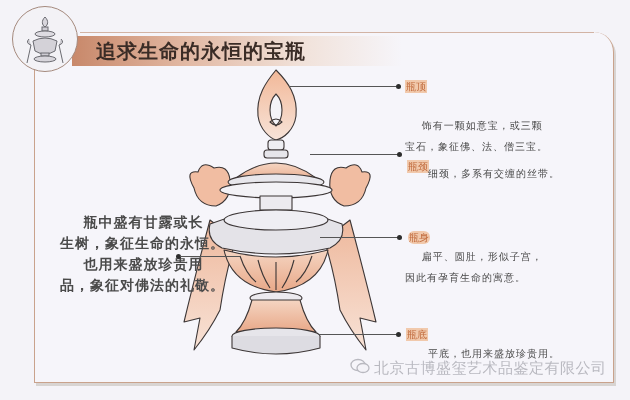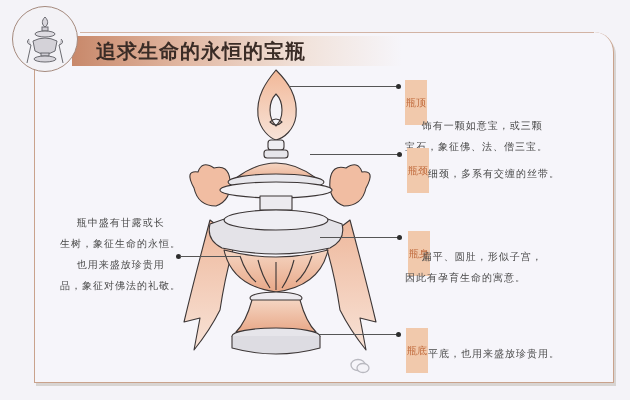--- a/index.html
+++ b/index.html
@@ -28,21 +28,21 @@
     font-family: "DejaVu Sans", "Liberation Sans", sans-serif;
     font-weight: bold; font-size: 20px; color: #3a2c26; letter-spacing: 1px;
   }
   .emblem {
     position: absolute; left: 12px; top: 6px; width: 64px; height: 64px;
     border-radius: 50%; border: 1px solid #a58a7e; background: #f3f2f6;
     overflow: hidden;
   }
   .label {
     position: absolute; font-size: 10px; color: #c06a3c;
-    background: #f1c9ac; padding: 16px 1px; line-height: 13px;
+    background: #f1c9ac; padding: 0 1px; line-height: 13px;
     font-family: "DejaVu Sans", "Liberation Sans", sans-serif;
   }
   .desc {
     position: absolute; font-size: 10px; color: #4a4a4a; line-height: 21px;
     letter-spacing: 1px; white-space: pre;
   }
   .leader { position: absolute; height: 1px; background: #555; }
   .dot {
     position: absolute; width: 5px; height: 5px; border-radius: 50%; background: #2d2d2d;
   }
@@ -120,49 +120,49 @@
       <path d="M60 196 Q66 214 76 222 M78 200 Q82 216 90 228 M96 202 L96 230 M114 200 Q110 216 102 228 M132 196 Q126 214 116 222" fill="none"></path>
 
       <ellipse cx="96" cy="238" rx="26" ry="6" fill="#eceaef"></ellipse>
       <path d="M72 240 Q66 262 56 272 L136 272 Q126 262 120 240Z" fill="url(#petal)"></path>
       <ellipse cx="96" cy="276" rx="44" ry="8" fill="#e6e5ea"></ellipse>
       <path d="M52 276 L52 288 Q96 300 140 288 L140 276" fill="#dddce2"></path>
     </g>
   </svg>
 </div>
 
-<div class="desc" style="left:60px; top:212px; font-size:10px; line-height:21px;">    瓶中盛有甘露或长
+<div class="desc" style="left:60px; top:212px; font-size:14px; line-height:21px;font-weight:bold;">    瓶中盛有甘露或长
 生树，象征生命的永恒。
     也用来盛放珍贵用
 品，象征对佛法的礼敬。</div>
 <div class="dot" style="left:176px; top:254px;"></div>
 <div class="leader" style="left:180px; top:256px; width:60px;"></div>
 
 <div class="leader" style="left:289px; top:86px; width:107px;"></div>
 <div class="dot" style="left:396px; top:84px;"></div>
 <div class="label" style="left:405px; top:80px;">瓶顶</div>
 <div class="desc" style="left:405px; top:95px;margin-top:20px;">    饰有一颗如意宝，或三颗
 宝石，象征佛、法、僧三宝。</div>
 
 <div class="leader" style="left:310px; top:154px; width:88px;"></div>
 <div class="dot" style="left:397px; top:152px;"></div>
-<div class="label" style="left:407px; top:148px;">瓶颈</div>
+<div class="label" style="left:407px; top:160px;">瓶颈</div>
 <div class="desc" style="left:428px; top:163px;">细颈，多系有交缠的丝带。</div>
 
 <div class="leader" style="left:320px; top:237px; width:78px;"></div>
 <div class="dot" style="left:397px; top:235px;"></div>
-<div class="label" style="left:408px; top:231px;">瓶身</div>
+<div class="label" style="left:408px; top:231px;border-radius:6px;">瓶身</div>
 <div class="desc" style="left:405px; top:246px;">    扁平、圆肚，形似子宫，
 因此有孕育生命的寓意。</div>
 
 <div class="leader" style="left:318px; top:334px; width:78px;"></div>
 <div class="dot" style="left:396px; top:332px;"></div>
 <div class="label" style="left:406px; top:328px;">瓶底</div>
 <div class="desc" style="left:428px; top:343px;">平底，也用来盛放珍贵用。</div>
 
 <div class="watermark">
   <span class="wm-icon">
     <svg width="20" height="16" viewBox="0 0 20 16">
       <ellipse cx="8" cy="7" rx="7" ry="5.5" fill="none" stroke="#b9b9c0" stroke-width="1.3"></ellipse>
       <ellipse cx="13" cy="10" rx="6" ry="4.5" fill="#f4f3f8" stroke="#b9b9c0" stroke-width="1.3"></ellipse>
     </svg>
-  </span>
+  </span><span>北京古博盛玺艺术品鉴定有限公司</span>
 </div>
 
 </body></html>

